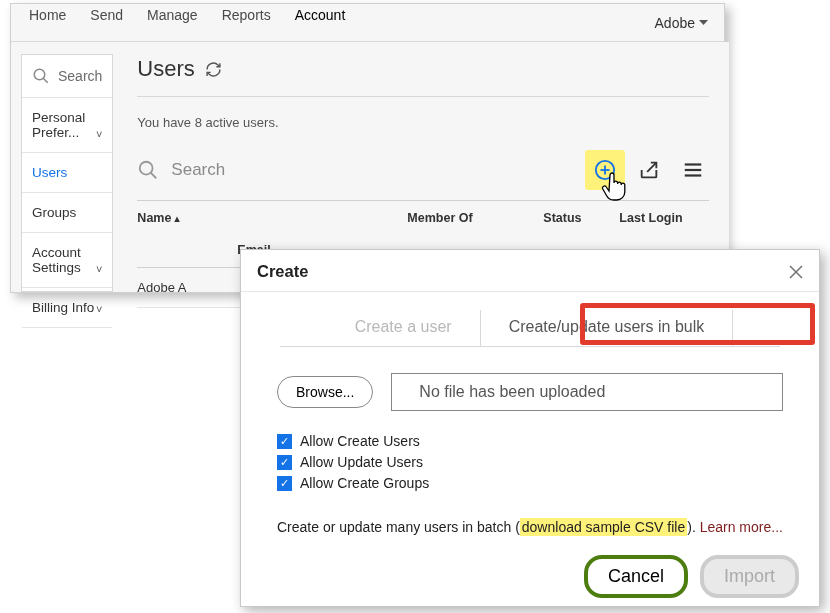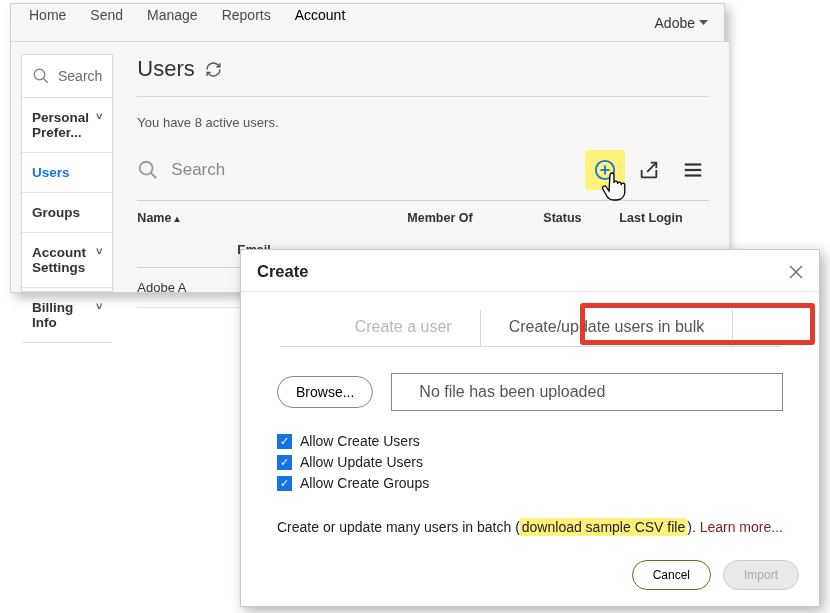--- a/index.html
+++ b/index.html
@@ -52,26 +52,25 @@
   }
   .sb-search {
     display: flex; align-items: center;
     padding: 12px 10px;
     border-bottom: 1px solid #e3e3e3;
     gap: 8px;
     color: #6b6b6b;
     cursor: text;
   }
   .sb-item {
-    display: flex; justify-content: space-between; align-items: flex-start;
+    display: flex; justify-content: space-between; align-items: flex-end;
     padding: 12px 10px;
     border-bottom: 1px solid #e3e3e3;
     font-size: 13.5px;
     cursor: pointer;
-    font-weight: bold;
   }
   .sb-item.active { color: #1473e6; }
   .chev { font-size: 11px; color:#555; }
   
   .main {
     flex: 1;
     padding: 14px 20px 0 24px;
     background: #f6f6f6;
   }
   .page-title {
@@ -145,22 +144,22 @@
   .check .box {
     width:15px; height:15px; border:1px solid #1473e6; background:#1473e6;
     display:flex; align-items:center; justify-content:center; color:#fff; font-size:11px;
     cursor:pointer;
   }
   .hint { margin: 12px 36px 0; font-size:14px; color:#222;}
   .hint .hl { background:#fff27a; padding: 1px 2px; cursor:pointer;}
   .hint .link { color:#7f1d1d; cursor:pointer; }
   .modal-foot { display:flex; justify-content:flex-end; gap:12px; padding: 20px 20px 16px; margin-top:auto;}
   .btn {
-    border:1px solid #4d7c0f; border-radius:18px; padding:7px 20px; background:#fff;
-    font-size:12px; cursor:pointer;
+    border:4px solid #4d7c0f; border-radius:18px; padding:7px 20px; background:#fff;
+    font-size:18px; cursor:pointer;
   }
   .btn.primary { background:#e9e9e9; border-color:#ccc; color:#aaa; cursor:default;}
   svg { display:block; }
 </style>
 </head>
 <body>
 
 <div class="app-frame">
   <div class="top-nav">
     <a>Home</a>

